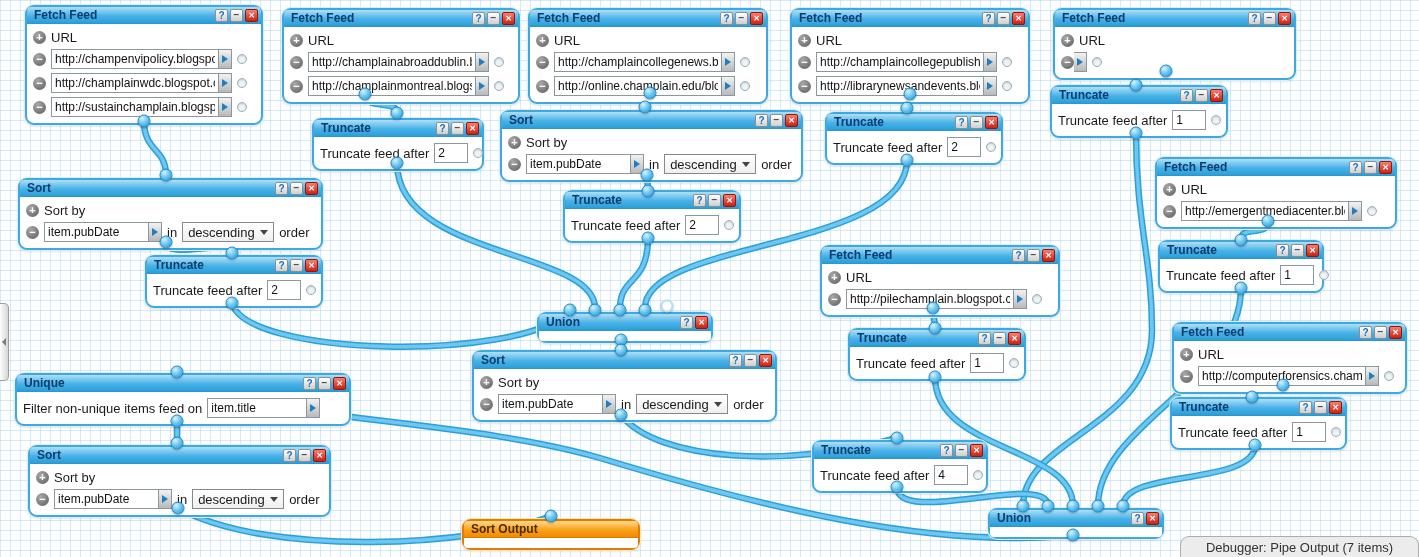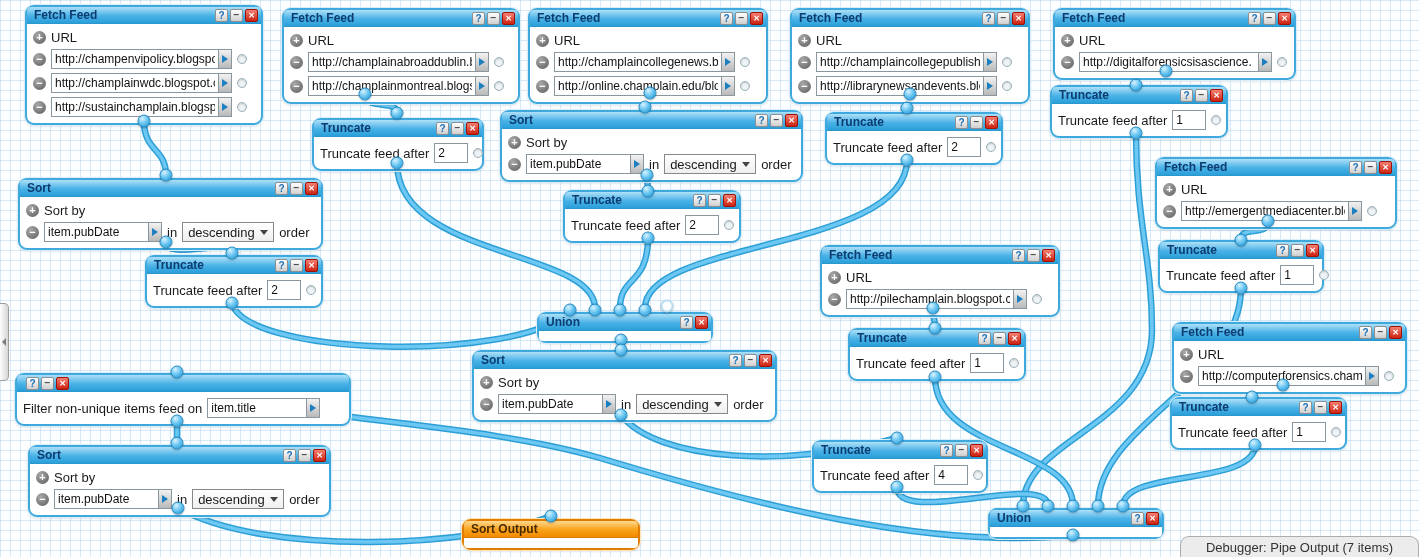--- a/index.html
+++ b/index.html
@@ -355,21 +355,20 @@
       <span class="wbtn min">−</span>
       <span class="wbtn close">✕</span>
     </div>
     <div class="mbody">
       <div class="row">
           <span class="ci">+</span>
           <span>URL</span>
         </div>
       <div class="row">
           <span class="ci">−</span>
-          <input class="tin w180" value="http://digitalforensicsisascience." style="">
           <span class="arrow">
             <i></i>
           </span>
           <span class="ring"></span>
         </div>
     </div>
   </div>
 
   <div class="module" style="left:1050px;top:85px;width:178px;">
     <div class="titlebar">
@@ -640,20 +639,21 @@
             <span>descending</span>
             <i></i>
           </span>
           <span>order</span>
         </div>
     </div>
   </div>
 
   <div class="module" style="left:15px;top:373px;width:336px;">
     <div class="titlebar">
+      <span class="title">Unique</span>
       <span class="wbtn help">?</span>
       <span class="wbtn min">−</span>
       <span class="wbtn close">✕</span>
     </div>
     <div class="mbody">
       <div class="row">
           <span>Filter non-unique items feed on</span>
           <input class="tin w100" value="item.title" style="">
           <span class="arrow">
             <i></i>

